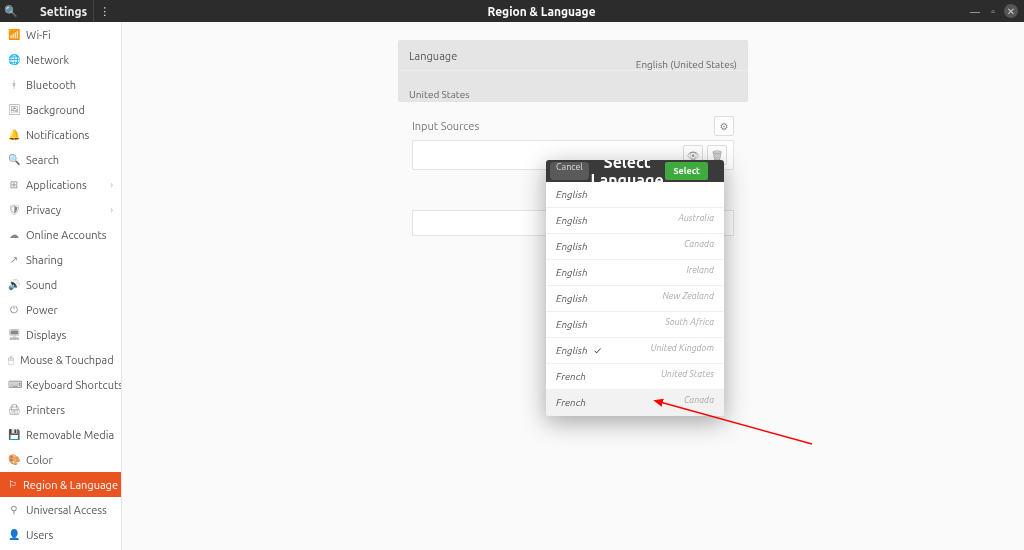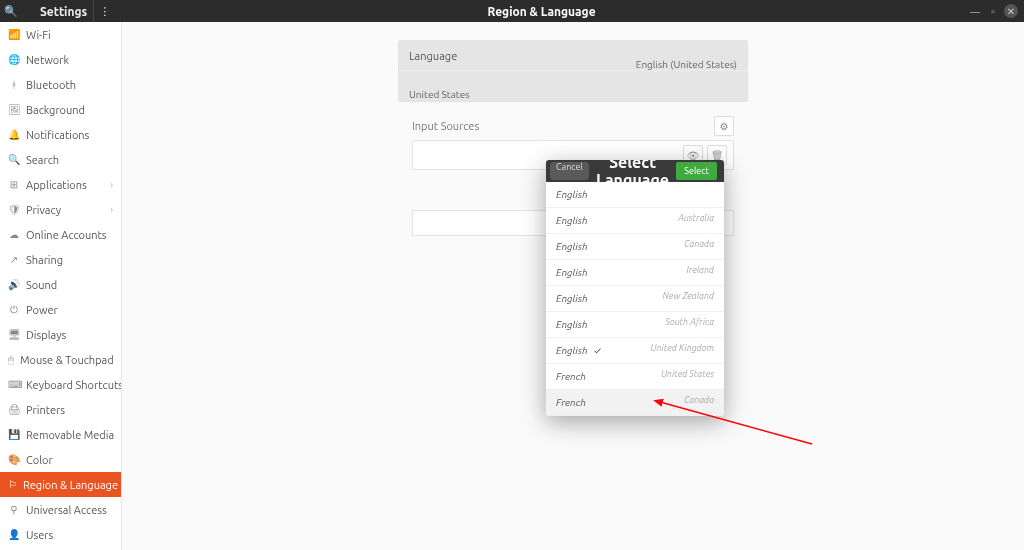--- a/index.html
+++ b/index.html
@@ -42,21 +42,21 @@
 .input-card .row1 { height: 28px; display:flex; align-items:center; justify-content:flex-end; padding-right:6px; gap:4px;}
 .input-card .mini-btn { width:20px; height:20px; border:1px solid #ddd; border-radius:2px; display:flex; align-items:center; justify-content:center; font-size:10px; color:#999;}
 
 .manage-row { width:322px; margin: 40px auto 0 auto; height:26px; border:1px solid #e3e3e3; background:#fff; display:flex; align-items:center; justify-content:flex-end; padding-right:10px; font-size:10px; color:#999;}
 
 
 .modal { position:absolute; left:424px; top:138px; width:178px; background:#fff; border-radius:3px; box-shadow: 0 6px 24px rgba(0,0,0,.35); overflow:hidden; }
 .modal-hdr { background:#3a3a3a; display:flex; align-items:center; height:22px; }
 .modal-hdr .btn-cancel { background:#5a5a5a; color:#ddd; font-size:9px; height:18px; padding:0 6px; margin:2px 0 2px 4px; border-radius:4px; display:flex; align-items:flex-start;}
 .modal-hdr .hdr-title { flex:1; text-align:center; color:#fff; font-size:16px; font-weight:600; }
-.modal-hdr .btn-select { background:#3fab3f; color:#fff; font-size:9px; height:18px; padding:0 8px; margin:2px 7px 2px 0; border-radius:2px; display:flex; align-items:center; font-weight:400;}
+.modal-hdr .btn-select { background:#3fab3f; color:#fff; font-size:9px; height:18px; padding:0 8px; margin:2px 16px 2px 0; border-radius:2px; display:flex; align-items:center; font-weight:700;}
 .modal-list { max-height: 258px; overflow:hidden;}
 .lang-row { display:flex; align-items:center; height:26px; padding:0 10px; font-size:10px; color:#555; border-bottom:1px solid #f0f0f0; cursor:pointer;font-style:italic;}
 .lang-row .lang { flex:1; }
 .lang-row .ctry { color:#aaa; font-size:9px;margin-top:46px; }
 .lang-row .chk { font-size:10px; color:#333; margin-left:4px;}
 .lang-row.hover { background:#f2f2f2; }
 
 
 .arrow-svg { position:absolute; left:530px; top:372px; pointer-events:none;}
 </style>

